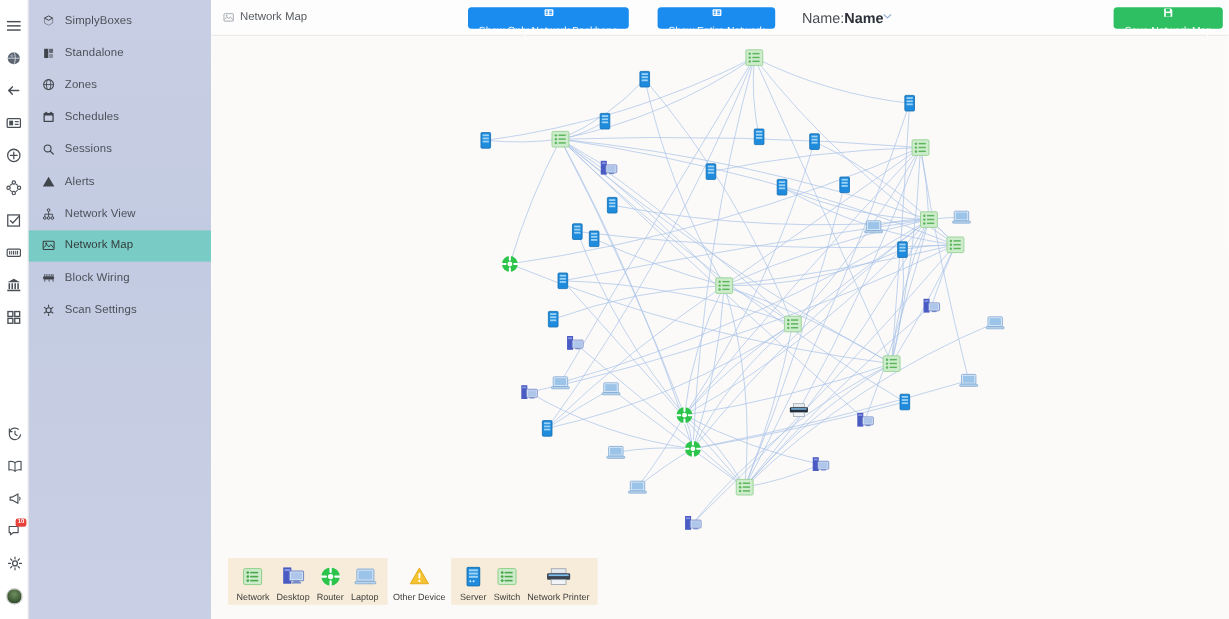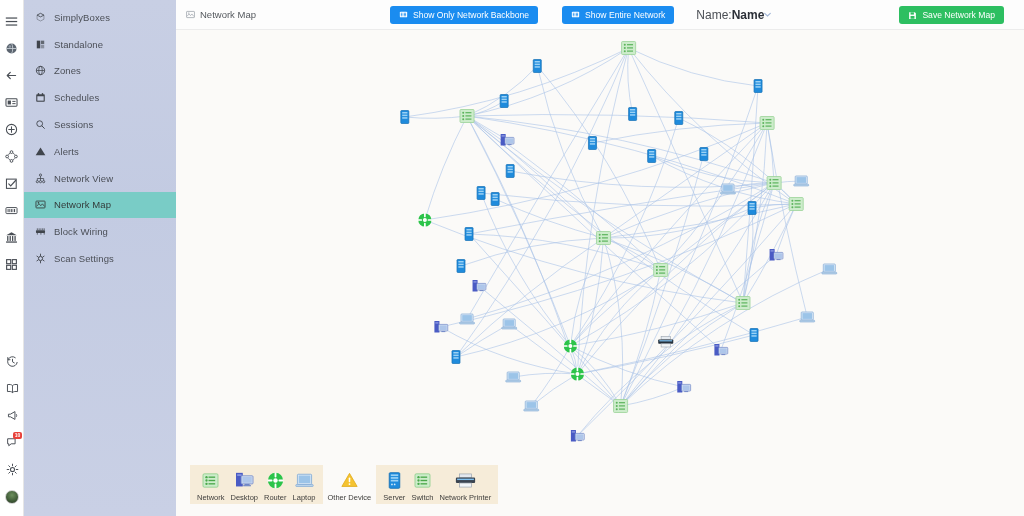--- a/index.html
+++ b/index.html
@@ -95,37 +95,38 @@
   }
   .title-ico { color: #8b9097; display: flex; }
 
   .btn {
     display: inline-flex; align-items: center; gap: 5px;
     font-size: 8.6px; color: #fff;
     border: none; border-radius: 3px;
     padding: 0 9px; height: 18px;
     cursor: pointer; white-space: nowrap;
     font-family: "Liberation Sans", sans-serif;
+    flex-direction: column;
   }
   .btn-blue { background: #1a8cf0; }
   .btn-green { background: #2dbf61; }
   .btn .bico { display: flex; align-items: center; }
 
   #backbone-btn { margin-left: 124px; }
   #entire-btn { margin-left: 14px; text-align: center; }
 
   #name-select {
     display: inline-flex; align-items: center; gap: 0;
     font-size: 12px; color: #4b4f55; margin-left: 12px;
     cursor: pointer;
   }
   #name-select .sel-val { font-weight: bold; color: #2c3038; }
   #name-select .caret { color: #9fb4d6; font-size: 7px; line-height: 1; }
 
-  #save-btn { position: absolute; right: 20px; top: 6px; }
+  #save-btn { position: absolute; right: 5px; top: 6px; }
 
   
   #canvas-wrap {
     flex: 1 1 auto; position: relative;
     background: #fbfaf8;
     overflow: hidden;
   }
   #graph { position: absolute; inset: 0; width: 100%; height: 100%; }
 
   

